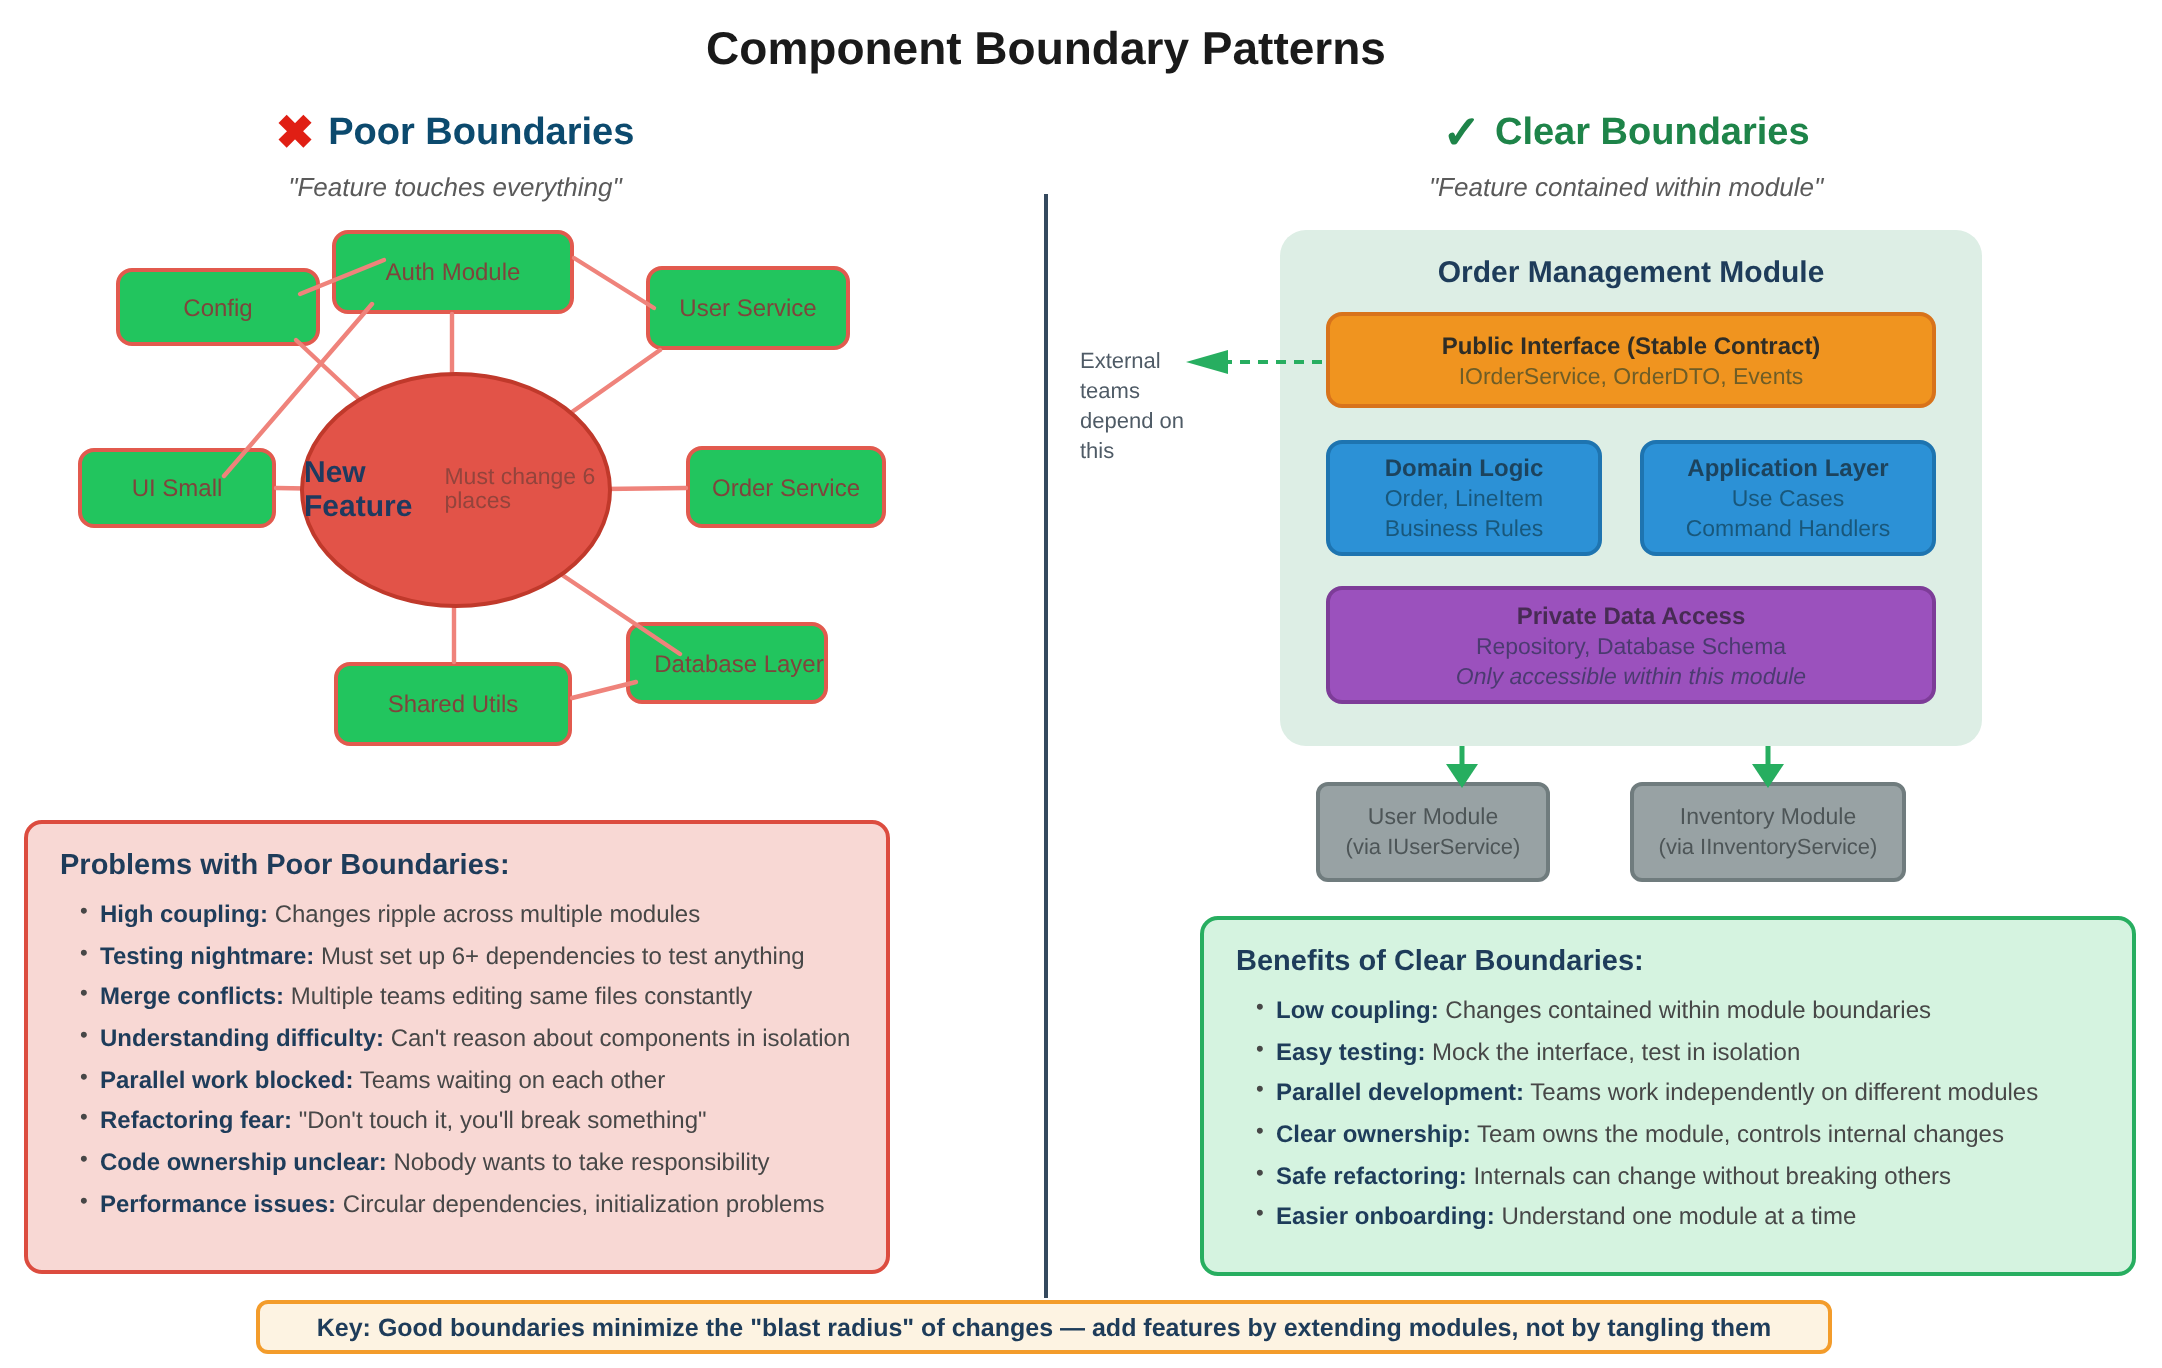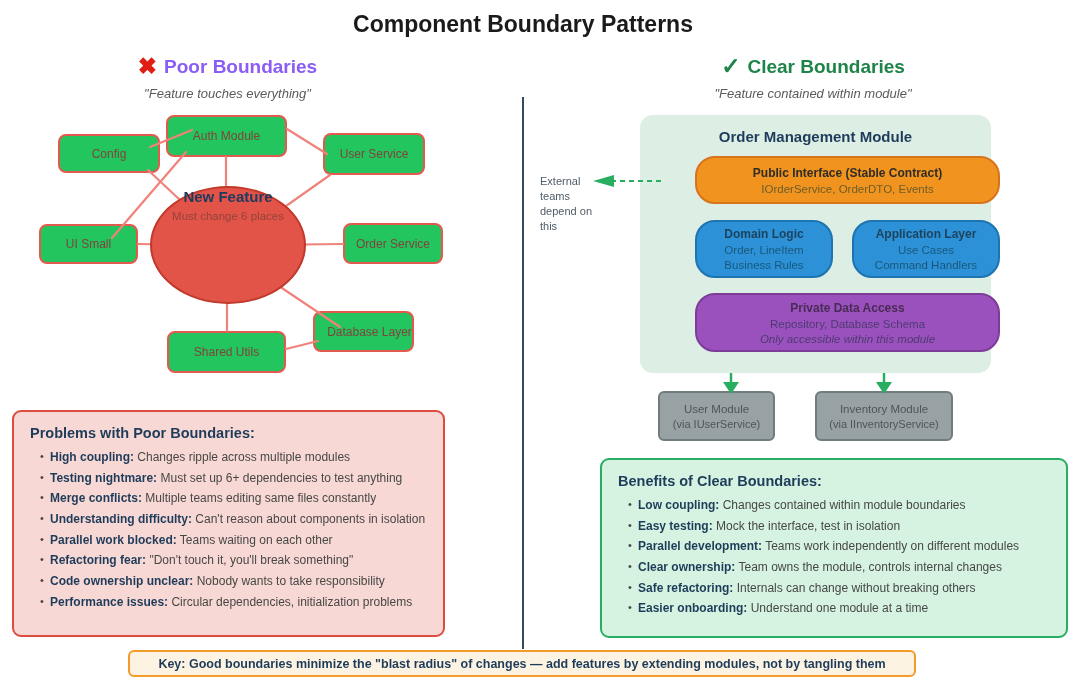--- a/index.html
+++ b/index.html
@@ -8,55 +8,55 @@
 
   .title{position:absolute;left:0;top:11px;width:1046px;text-align:center;
          font-size:23px;font-weight:bold;color:#1a1a1a;}
 
   .sec-header{position:absolute;top:55px;display:flex;align-items:center;justify-content:center;gap:7px;}
   .left-header{left:0;width:455px;}
   .right-header{left:588px;width:450px;}
   .xmark{font-size:23px;font-weight:bold;color:#e01f14;line-height:1;}
   .checkmark{font-size:23px;font-weight:bold;color:#1e8449;line-height:1;}
   .sec-title{font-size:19px;font-weight:bold;}
-  .sec-title.red{color:#8b5cf6;}
+  .sec-title.red{color:#0c4a6e;}
   .sec-title.green{color:#1e8449;}
   .sec-sub{position:absolute;top:86px;text-align:center;font-size:13px;font-style:italic;color:#5a5a5a;}
   .left-sub{left:0;width:455px;}
   .right-sub{left:588px;width:450px;}
 
   
   .node{position:absolute;z-index:2;background:#22c55e;border:2px solid #e25a4e;border-radius:8px;
         display:flex;align-items:center;justify-content:center;box-sizing:border-box;}
   .node span{font-size:12px;color:#7f443c;}
   .overlay{position:absolute;left:0;top:0;z-index:5;pointer-events:none;}
   .ellipse{position:absolute;z-index:6;left:150px;top:186px;width:156px;height:118px;
            background:#e25348;border:2px solid #c0392b;border-radius:50%;box-sizing:border-box;
-           display:flex;flex-direction:column;align-items:center;justify-content:flex-start;gap:5px;}
+           display:flex;flex-direction:row;align-items:center;justify-content:center;gap:5px;}
   .ellipse-title{font-size:15px;font-weight:bold;color:#1e3a5f;}
   .ellipse-sub{font-size:11.5px;color:#93443c;}
 
   
   .infobox{position:absolute;z-index:2;border-radius:9px;box-sizing:border-box;padding:13px 16px;}
   .problems{left:12px;top:410px;width:433px;height:227px;background:#f8d8d4;border:2px solid #dc4c3f;}
   .benefits{left:600px;top:458px;width:468px;height:180px;background:#d5f3e0;border:2px solid #27ae60;}
   .infobox-title{font-size:14.5px;font-weight:bold;color:#1e3c5a;}
   .bullets{list-style:none;margin:9px 0 0;padding:0 0 0 10px;}
   .bullet-item{position:relative;padding-left:10px;font-size:12px;line-height:1.18;
                margin-bottom:6.5px;color:#474747;}
   .bullet-item::before{content:"•";position:absolute;left:0;top:0;color:#474747;font-size:11px;}
   .b-label{font-weight:bold;color:#1e3c5a;}
 
   
   .module{position:absolute;z-index:2;left:640px;top:115px;width:351px;height:258px;
           background:#ddeee5;border-radius:13px;}
   .module-title{position:absolute;left:0;top:13px;width:100%;text-align:center;
                 font-size:15px;font-weight:bold;color:#1e3c5a;}
-  .inner{position:absolute;box-sizing:border-box;border-radius:20px;display:flex;flex-direction:column;
-         align-items:center;justify-content:center;text-align:center;gap:3px;margin-left:32px;}
+  .inner{position:absolute;box-sizing:border-box;border-radius:8px;display:flex;flex-direction:column;
+         align-items:center;justify-content:center;text-align:center;gap:3px;}
   .obox{left:23px;top:41px;width:305px;height:48px;background:#f0941f;border:2px solid #d8731b;}
   .obox-title{font-size:12px;font-weight:bold;color:#2f2d26;}
   .obox-sub{font-size:11.5px;color:#6e5d27;}
   .bbox{background:#2c91d6;border:2px solid #1e74b0;}
   .bbox1{left:23px;top:105px;width:138px;height:58px;}
   .bbox2{left:180px;top:105px;width:148px;height:58px;}
   .cbox-title{font-size:12px;font-weight:bold;color:rgba(20,20,20,0.62);}
   .cbox-line{font-size:11.5px;color:rgba(10,40,50,0.55);}
   .pbox{left:23px;top:178px;width:305px;height:59px;background:#9b51bd;border:2px solid #7d3c98;}
   .pbox .italic{font-style:italic;}

